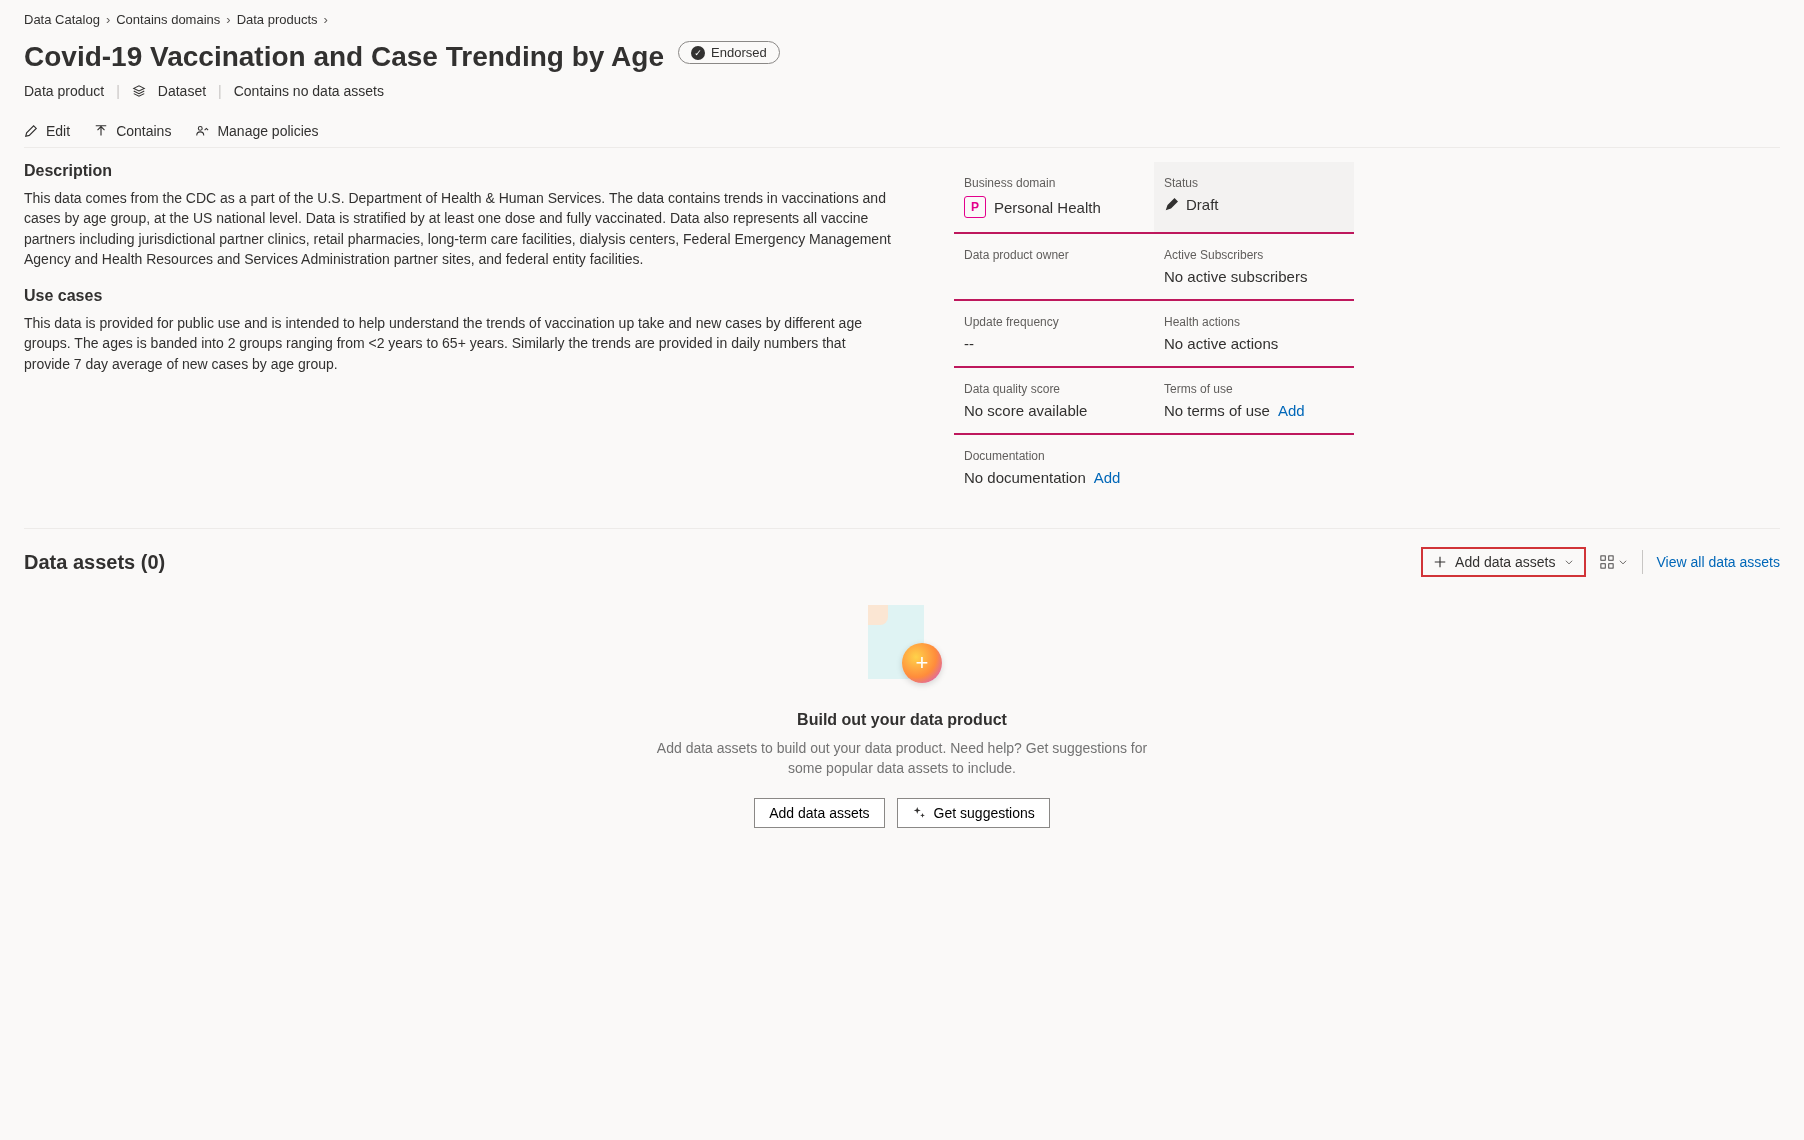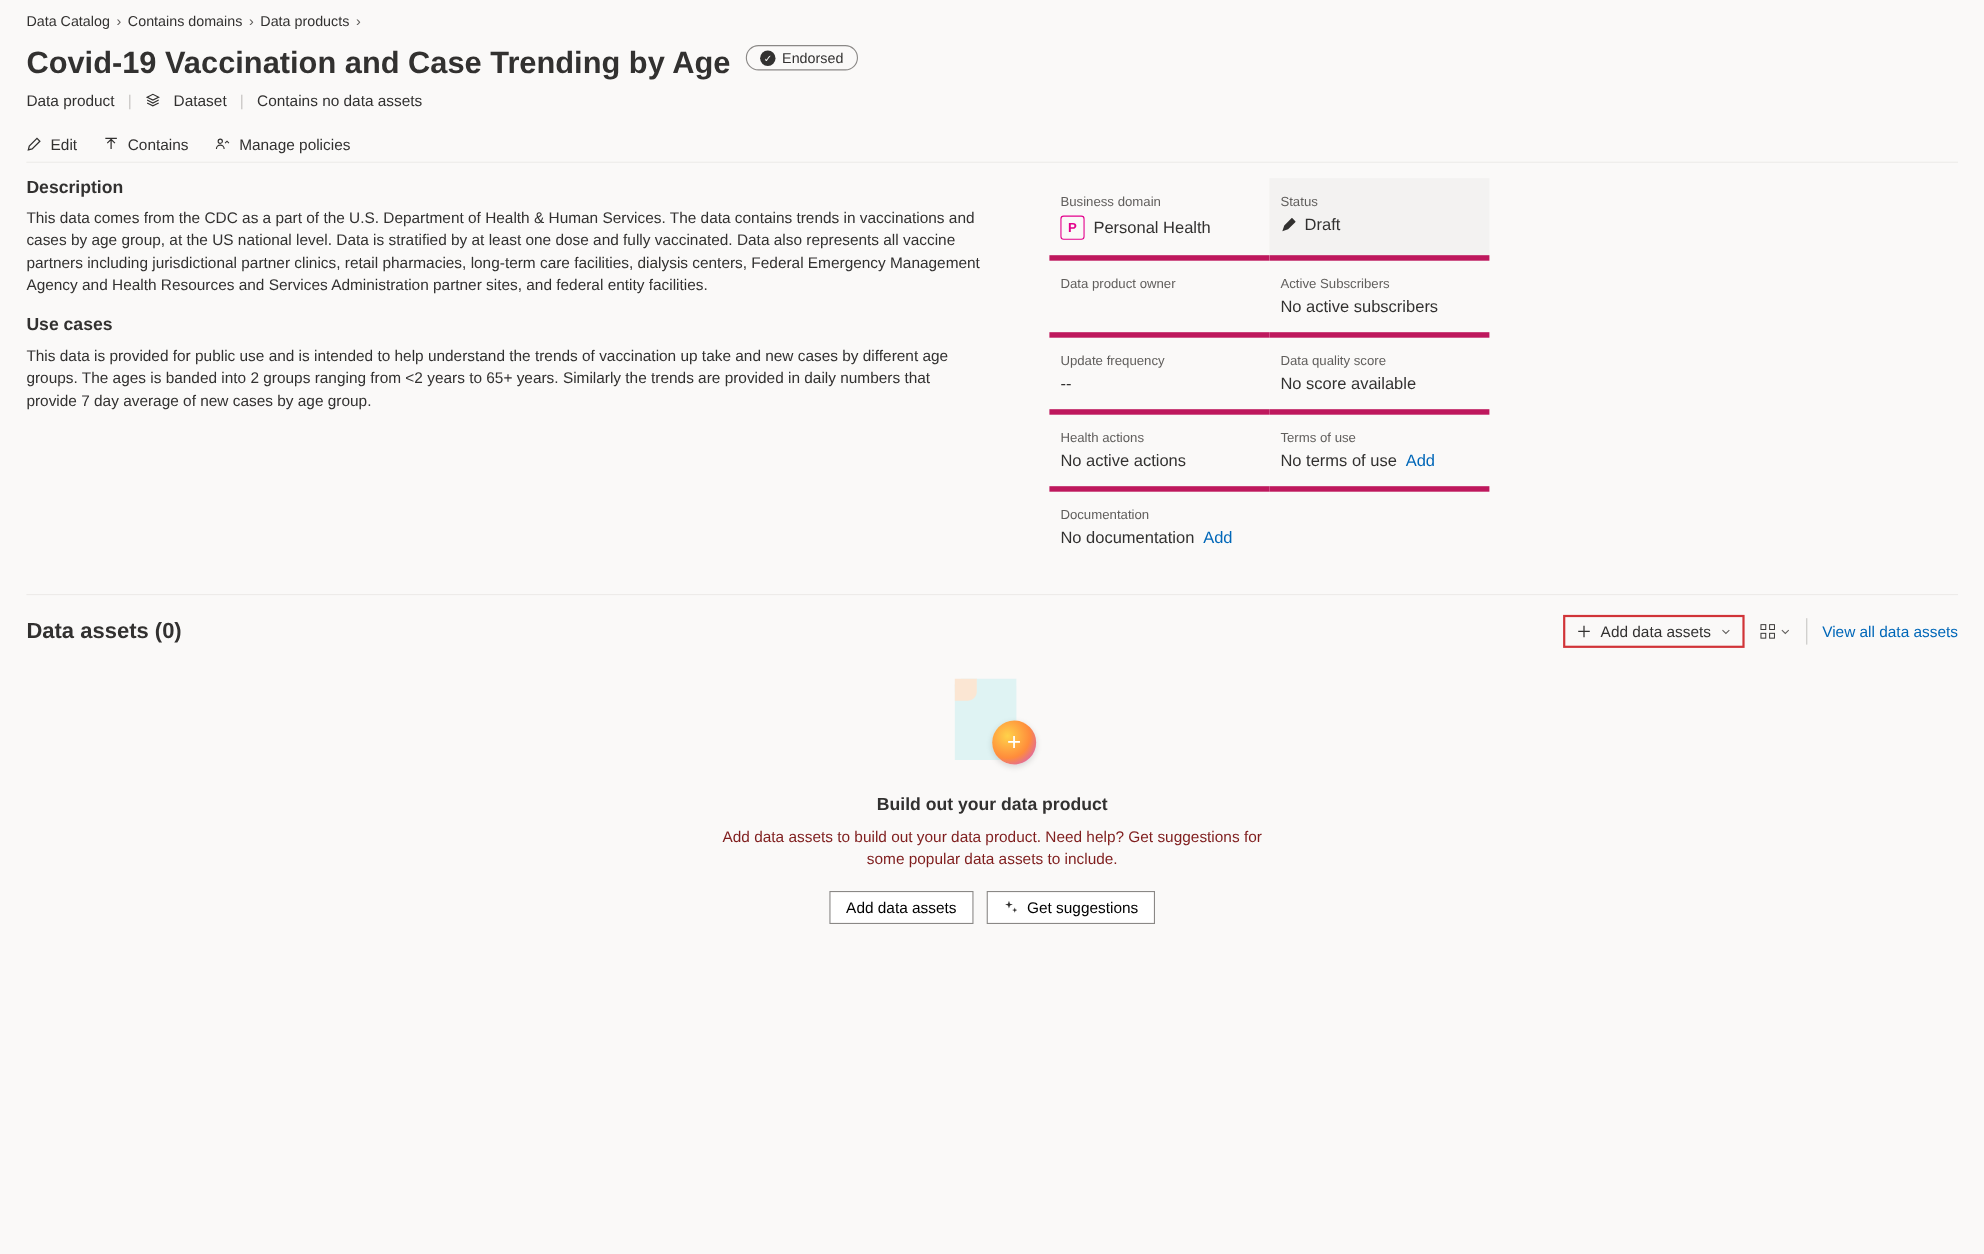--- a/index.html
+++ b/index.html
@@ -21,41 +21,41 @@
 .subheader .div { color: #c8c6c4; }
 .subheader .icon { width:14px; height:14px; }
 .actions { display: flex; align-items: center; gap: 24px; padding: 8px 0; border-bottom: 1px solid #edebe9; margin-bottom: 14px; }
 .action-btn { display: inline-flex; align-items: center; gap: 8px; font-size: 14px; cursor: pointer; color:#323130; }
 .content-row { display: flex; gap: 60px; }
 .content-left { flex: 1; max-width: 870px; }
 .content-right { width: 400px; }
 .section-h { font-size: 16px; font-weight: 700; margin-bottom: 8px; }
 .section-p { font-size: 14px; line-height: 1.45; color: #323130; margin-bottom: 18px; }
 .meta-grid { display: grid; grid-template-columns: 1fr 1fr; }
-.meta-cell { padding: 14px 10px; border-bottom: 5px solid #be185d; }
+.meta-cell { padding: 14px 10px; border-bottom: 2px solid #be185d; }
 .meta-cell.full { grid-column: 1 / -1; }
 .meta-label { font-size: 12px; color: #605e5c; margin-bottom: 6px; }
 .meta-val { font-size: 15px; color: #323130; display:flex; align-items:center; gap:8px; }
 .meta-status { background:#f3f2f1; }
 .domain-tile { width:22px; height:22px; border:1px solid #e3008c; border-radius:3px; display:inline-flex; align-items:center; justify-content:center; color:#e3008c; font-size:12px; font-weight:600; }
 .link { color:#0067b8; cursor:pointer; }
 hr.sep { border:none; border-top:1px solid #edebe9; margin: 28px 0 18px; }
 .assets-header { display:flex; align-items:center; justify-content:space-between; margin-bottom: 28px; }
 .assets-title { font-size: 20px; font-weight:600; }
 .assets-tools { display:flex; align-items:center; gap:14px; }
 .add-assets-btn { display:inline-flex; align-items:center; gap:8px; padding:5px 10px; border:2.5px solid #d13438; cursor:pointer; background:#faf9f8; }
 .grid-toggle { display:inline-flex; align-items:center; gap:4px; cursor:pointer; }
 .vdiv { width:1px; height:24px; background:#c8c6c4; }
 .empty-state { text-align:center; max-width: 520px; margin: 0 auto; }
 .empty-illus { width:80px; height:80px; margin: 0 auto 26px; position:relative; }
 .illus-file { position:absolute; left:6px; top:0; width:56px; height:74px; background:#dff3f3; border-top-left-radius:6px; }
 .illus-fold { position:absolute; left:6px; top:0; width:20px; height:20px; background:#fbe6d3; border-bottom-right-radius:8px; }
 .illus-plus { position:absolute; right:0; bottom:2px; width:40px; height:40px; border-radius:50%; background: radial-gradient(circle at 35% 35%, #ffd24a 0%, #ff8c3b 55%, #c64ef0 100%); display:flex; align-items:center; justify-content:center; color:#fff; font-size:22px; box-shadow:0 2px 6px rgba(0,0,0,0.15); }
 .empty-title { font-size:16px; font-weight:600; margin-bottom:10px; }
-.empty-sub { font-size:14px; color:#7f1d1d; margin-bottom: 20px; line-height:1.4; }
+.empty-sub { font-size:14px; color:#737373; margin-bottom: 20px; line-height:1.4; }
 .empty-btns { display:flex; gap:12px; justify-content:center; }
 .btn-outline { border:1px solid #8a8886; background:#fff; padding:6px 14px; font-size:14px; cursor:pointer; display:inline-flex; align-items:center; gap:8px; }
 svg { display:block; }
 </style>
 </head>
 <body>
 
 <nav class="breadcrumb">
   <span>Data Catalog</span>
   <span class="sep">›</span>
@@ -138,26 +138,26 @@
       </div>
       <div class="meta-cell">
         <div class="meta-label">Active Subscribers</div>
         <div class="meta-val">No active subscribers</div>
       </div>
       <div class="meta-cell">
         <div class="meta-label">Update frequency</div>
         <div class="meta-val">--</div>
       </div>
       <div class="meta-cell">
+        <div class="meta-label">Health actions</div>
+        <div class="meta-val">No active actions</div>
+      </div>
+      <div class="meta-cell">
         <div class="meta-label">Data quality score</div>
         <div class="meta-val">No score available</div>
-      </div>
-      <div class="meta-cell">
-        <div class="meta-label">Health actions</div>
-        <div class="meta-val">No active actions</div>
       </div>
       <div class="meta-cell">
         <div class="meta-label">Terms of use</div>
         <div class="meta-val">
           <span>No terms of use</span>
           <span class="link">Add</span>
         </div>
       </div>
       <div class="meta-cell full" style="border-bottom:none">
         <div class="meta-label">Documentation</div>

